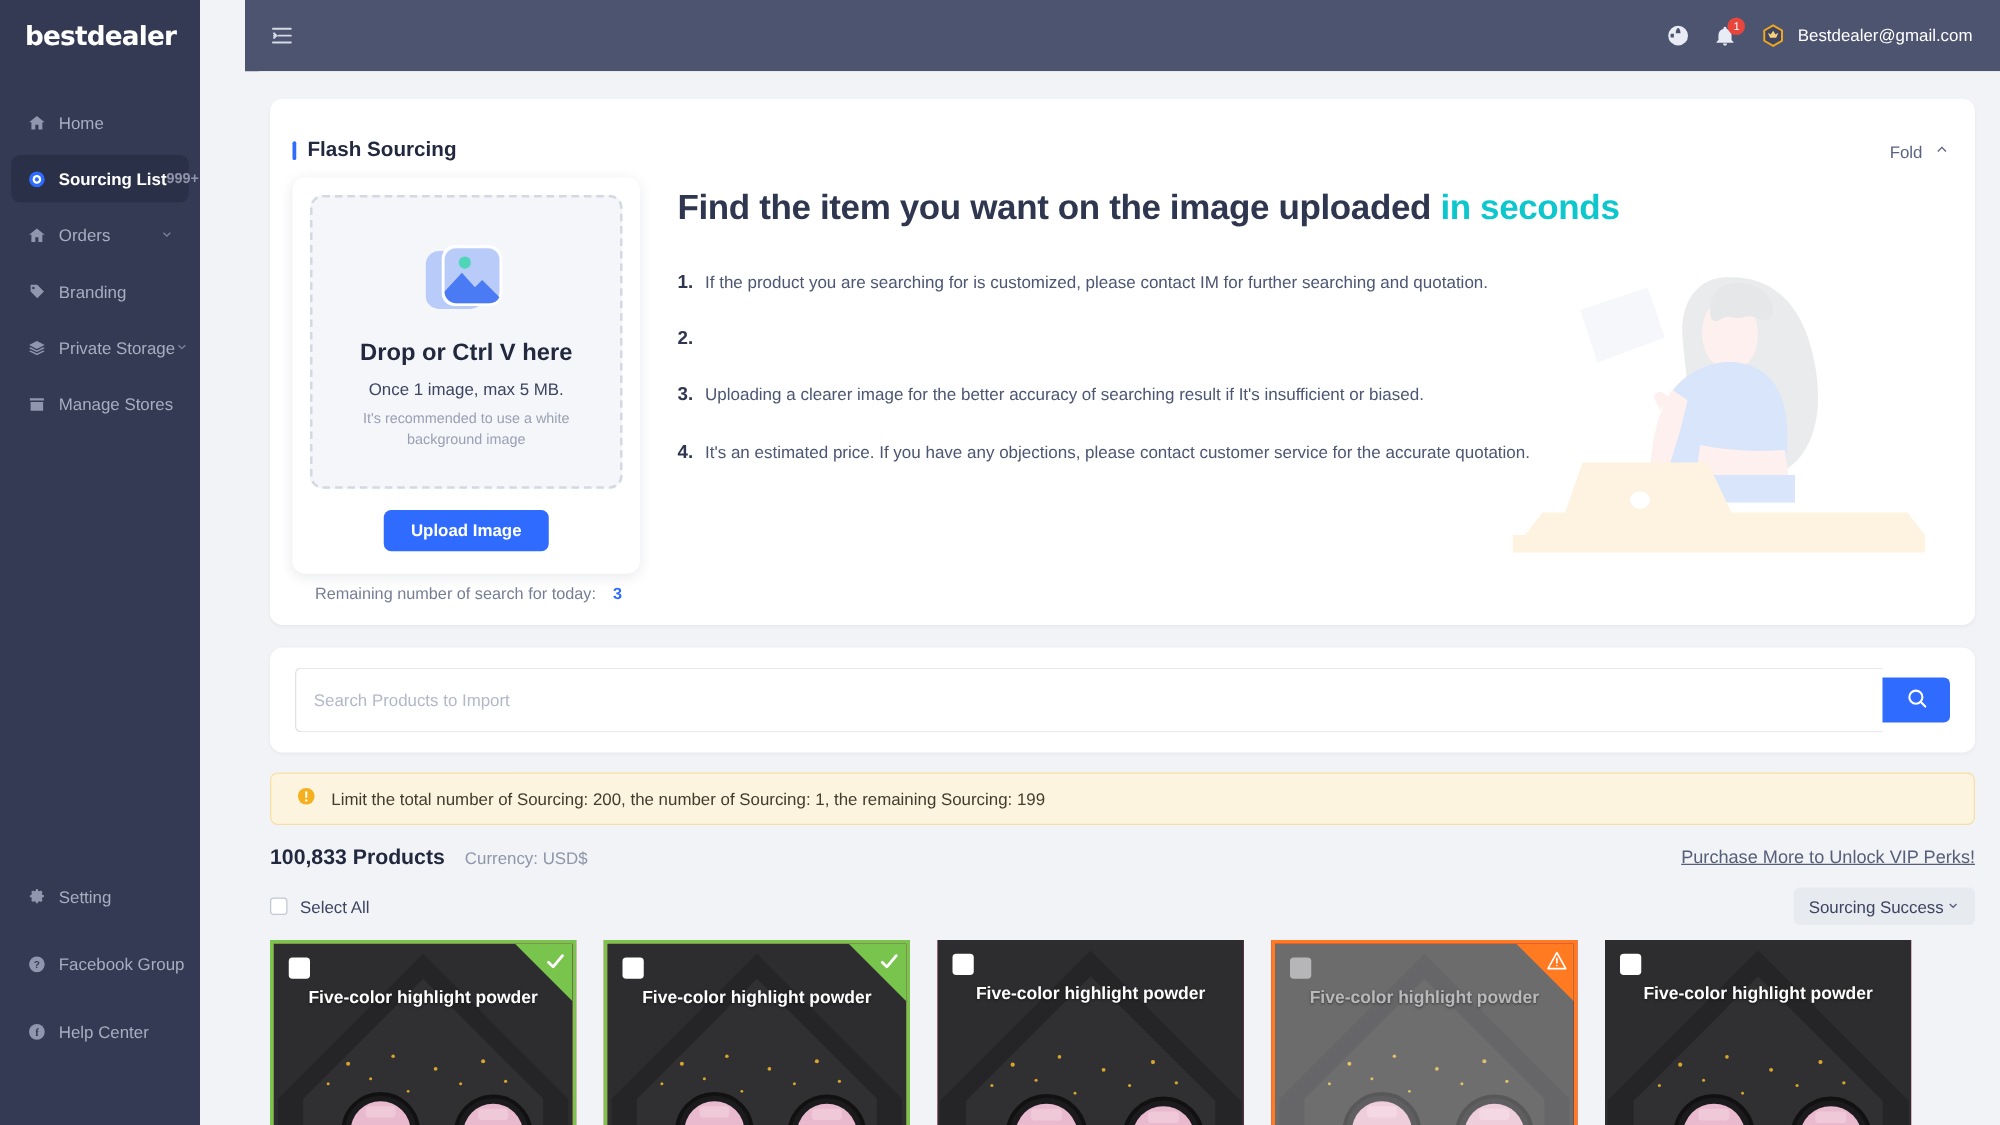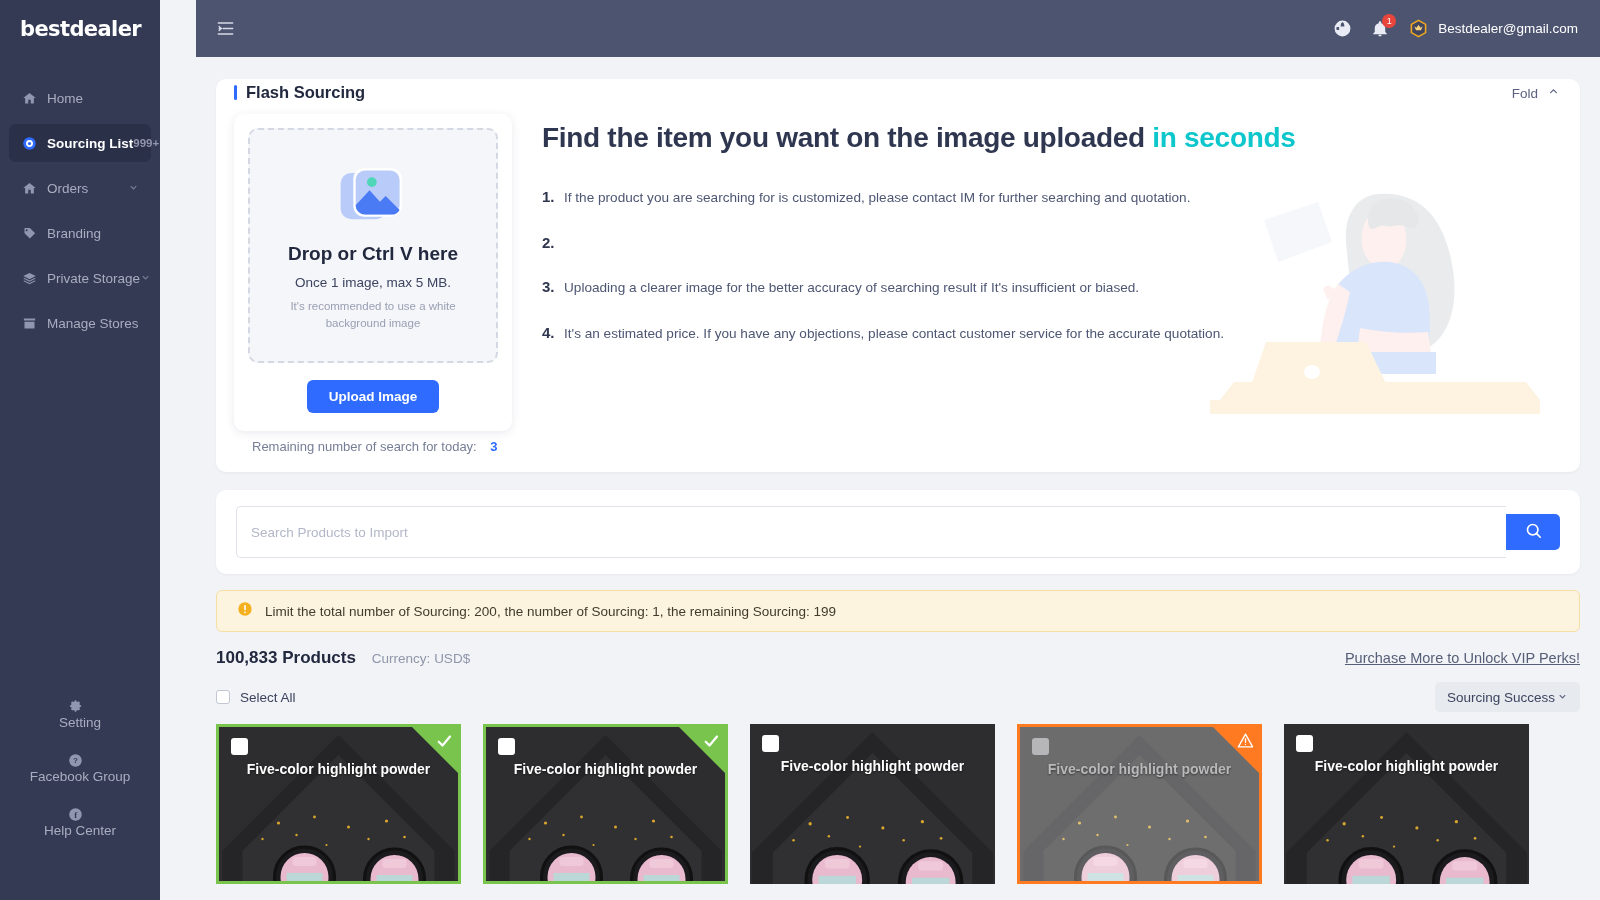--- a/index.html
+++ b/index.html
@@ -38,21 +38,21 @@
     display: flex; align-items: center; justify-content: center;
     flex: 0 0 17px;
   }
   .nav-item .nv-lbl { flex: 1 1 auto; white-space: nowrap; }
   .nav-item.active {
     background: #2b3049; color: #ffffff; font-weight: 600;
   }
   .nav-badge { font-size: 11.5px; color: #9095ab; margin-left: auto; }
   .chev { margin-left: auto; opacity: .75; }
   .nav-bottom { margin-top: auto; padding-bottom: 40px; }
-  .nav-bottom .nav-item { margin-bottom: 16px; flex-direction: column; }
+  .nav-bottom .nav-item { margin-bottom: 16px; }
 
   
   #header {
     position: absolute; left: 196px; top: 0;
     width: 1404px; height: 57px;
     background: #4d5470;
     display: flex; align-items: center;
   }
   #collapse-btn {
     width: 34px; height: 34px; margin-left: 12px;
@@ -83,21 +83,21 @@
     border-top-left-radius: 14px;
     padding: 22px 20px 0 20px;
     overflow: hidden;
   }
 
   
   .card {
     background: #ffffff; border-radius: 10px;
     box-shadow: 0 1px 3px rgba(30,40,70,.05);
   }
-  #flash-card { padding: 4px 20px 18px 18px; position: relative; overflow: hidden; }
+  #flash-card { padding: 32px 20px 18px 18px; position: relative; overflow: hidden; }
   .card-head { display: flex; align-items: center; }
   .card-title {
     font-size: 16.5px; font-weight: 700; color: #22293f;
     display: flex; align-items: center;
   }
   .title-bar {
     width: 3px; height: 15px; background: #2f6bff;
     border-radius: 2px; margin-right: 9px; display: inline-block;
   }
   .fold-btn {

